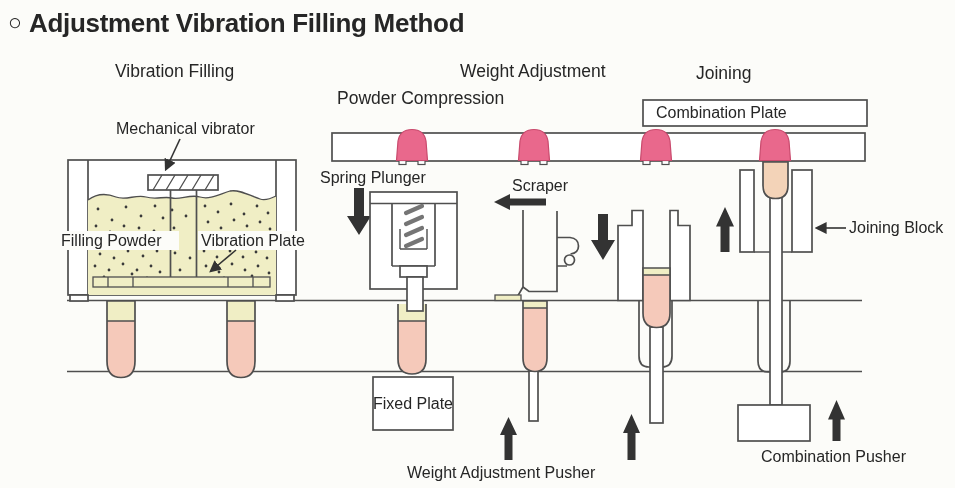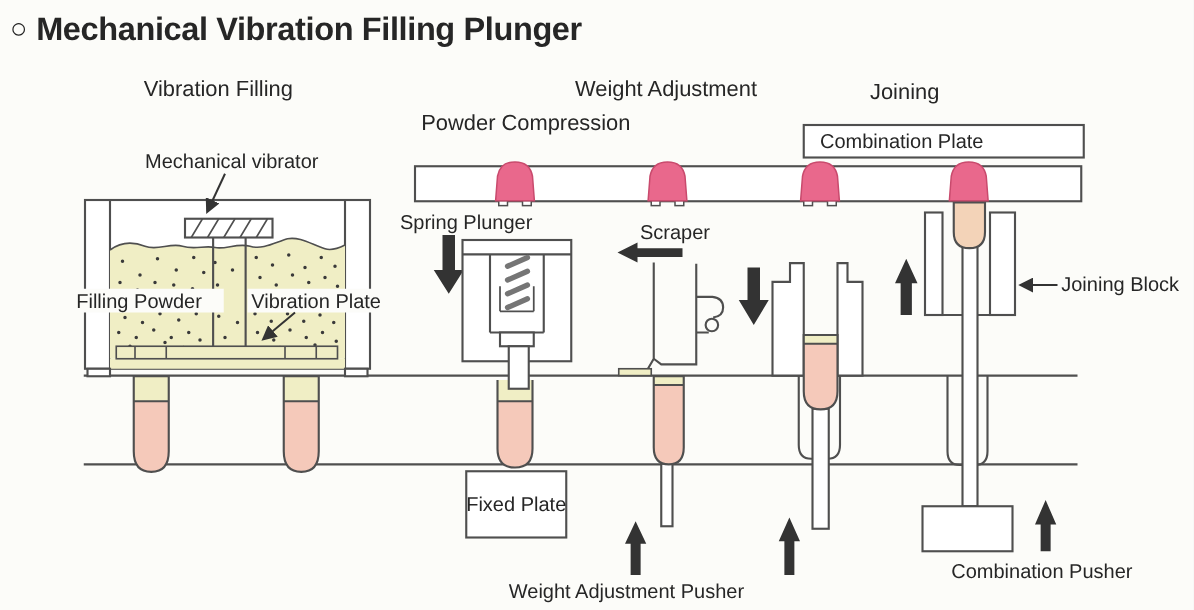--- a/index.html
+++ b/index.html
@@ -30,21 +30,21 @@
   .dots{stroke:#3a3a3a;stroke-width:2.8;stroke-linecap:round;fill:none;}
   .whitebg{fill:var(--background);}
 </style>
 </head>
 <body>
 
 <div class="page">
 
   <div class="title">
     <span class="bullet">○</span>
-    <span class="txt">Mechanical Vibration Filling Plunger</span>
+    <span class="txt">Adjustment Vibration Filling Method</span>
   </div>
 
   <svg width="955" height="488" viewBox="0 0 955 488">
     <defs>
       <marker id="ah" viewBox="0 0 10 10" refX="8" refY="5" markerWidth="7.5" markerHeight="7.5" orient="auto-start-reverse">
         <path d="M0,0 L10,5 L0,10 Z" fill="#333333"></path>
       </marker>
     </defs>
 
     <text class="stage" x="115" y="77">Vibration Filling</text>

